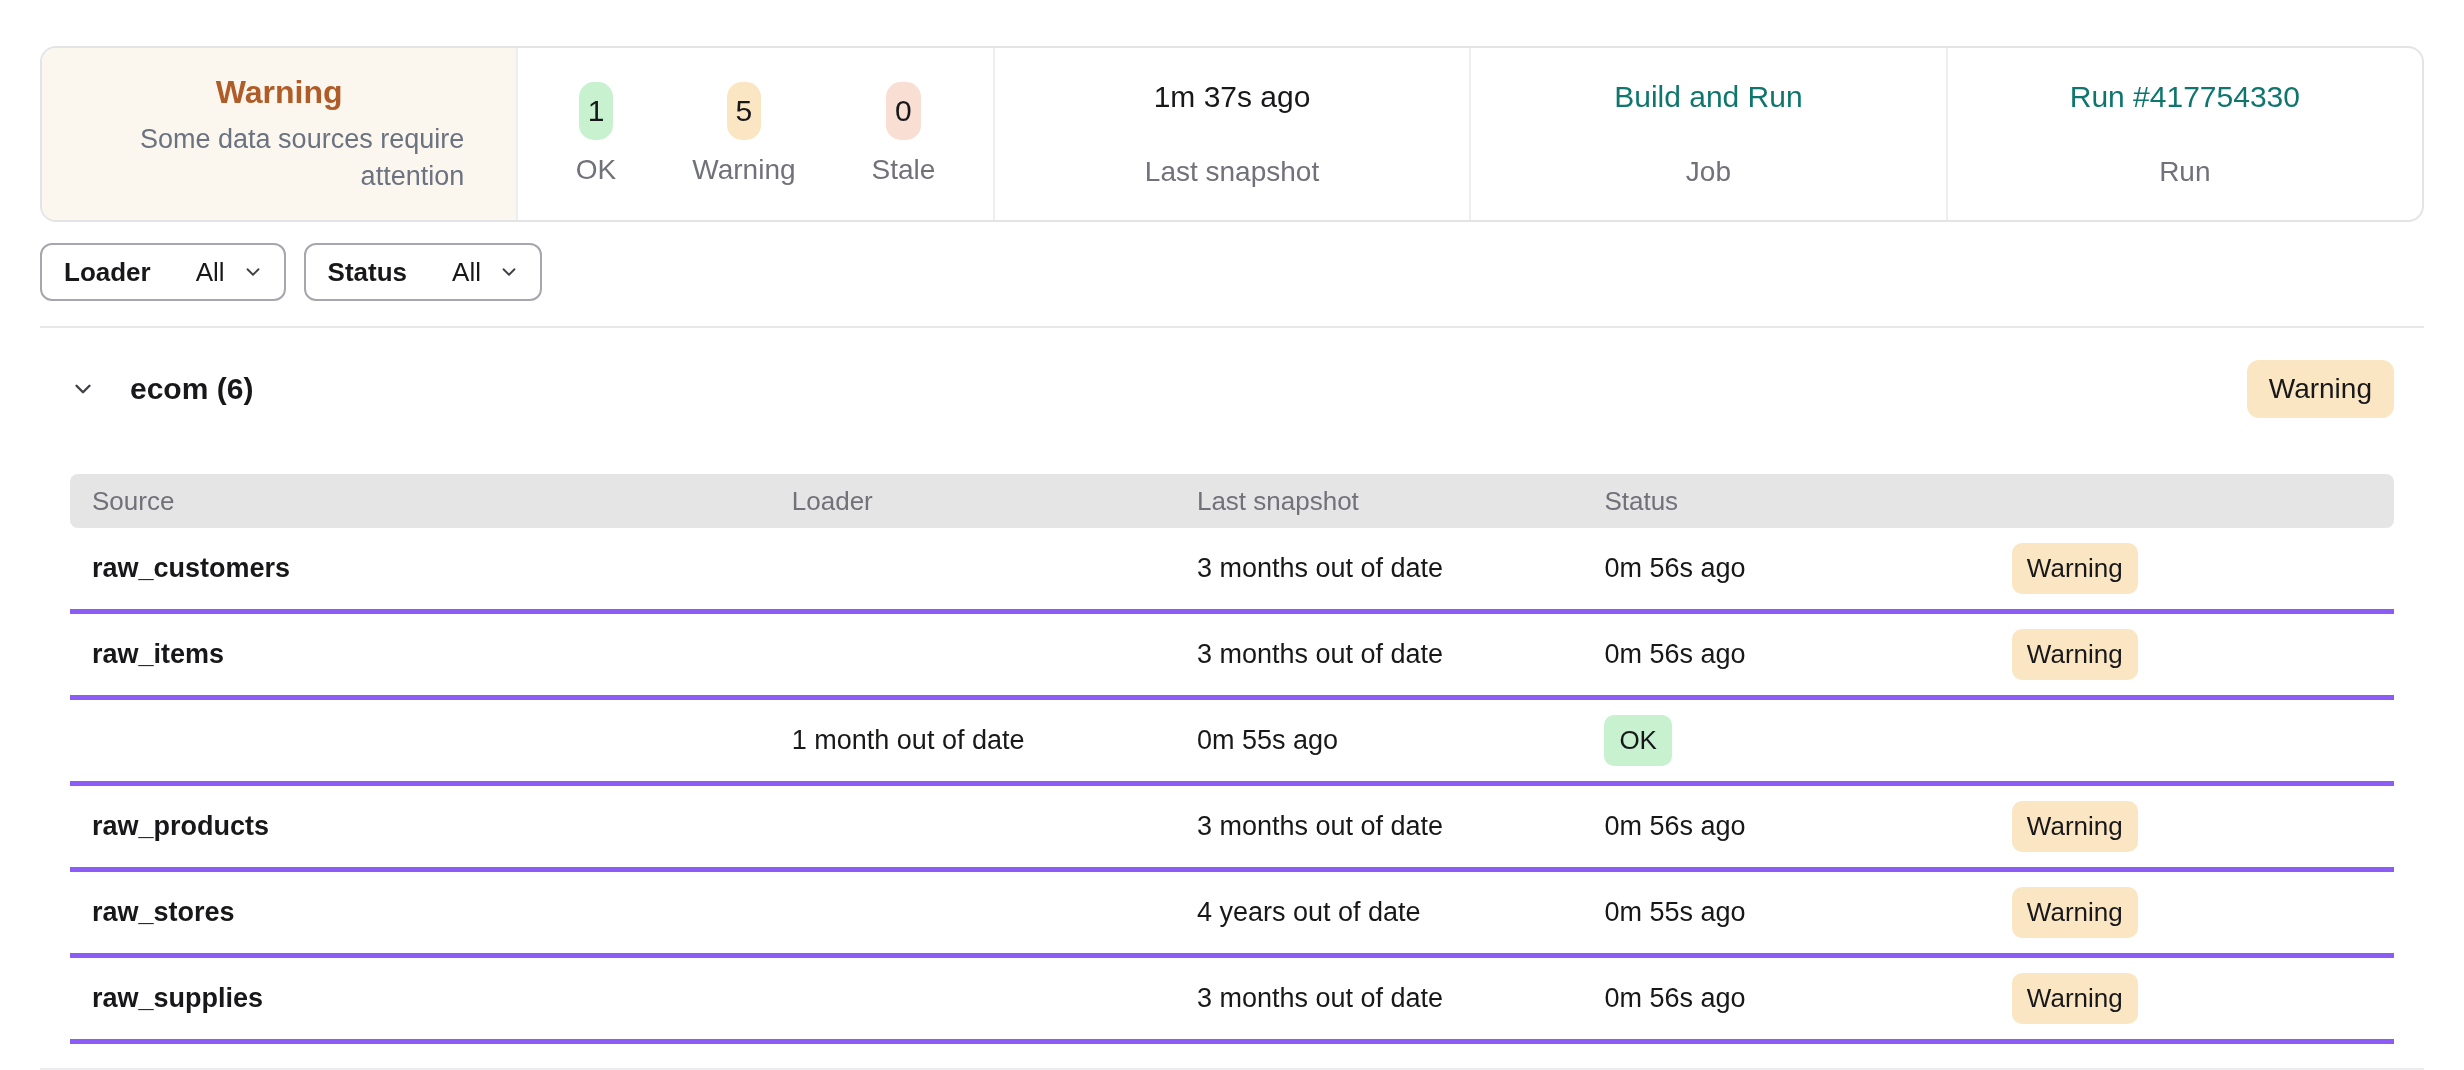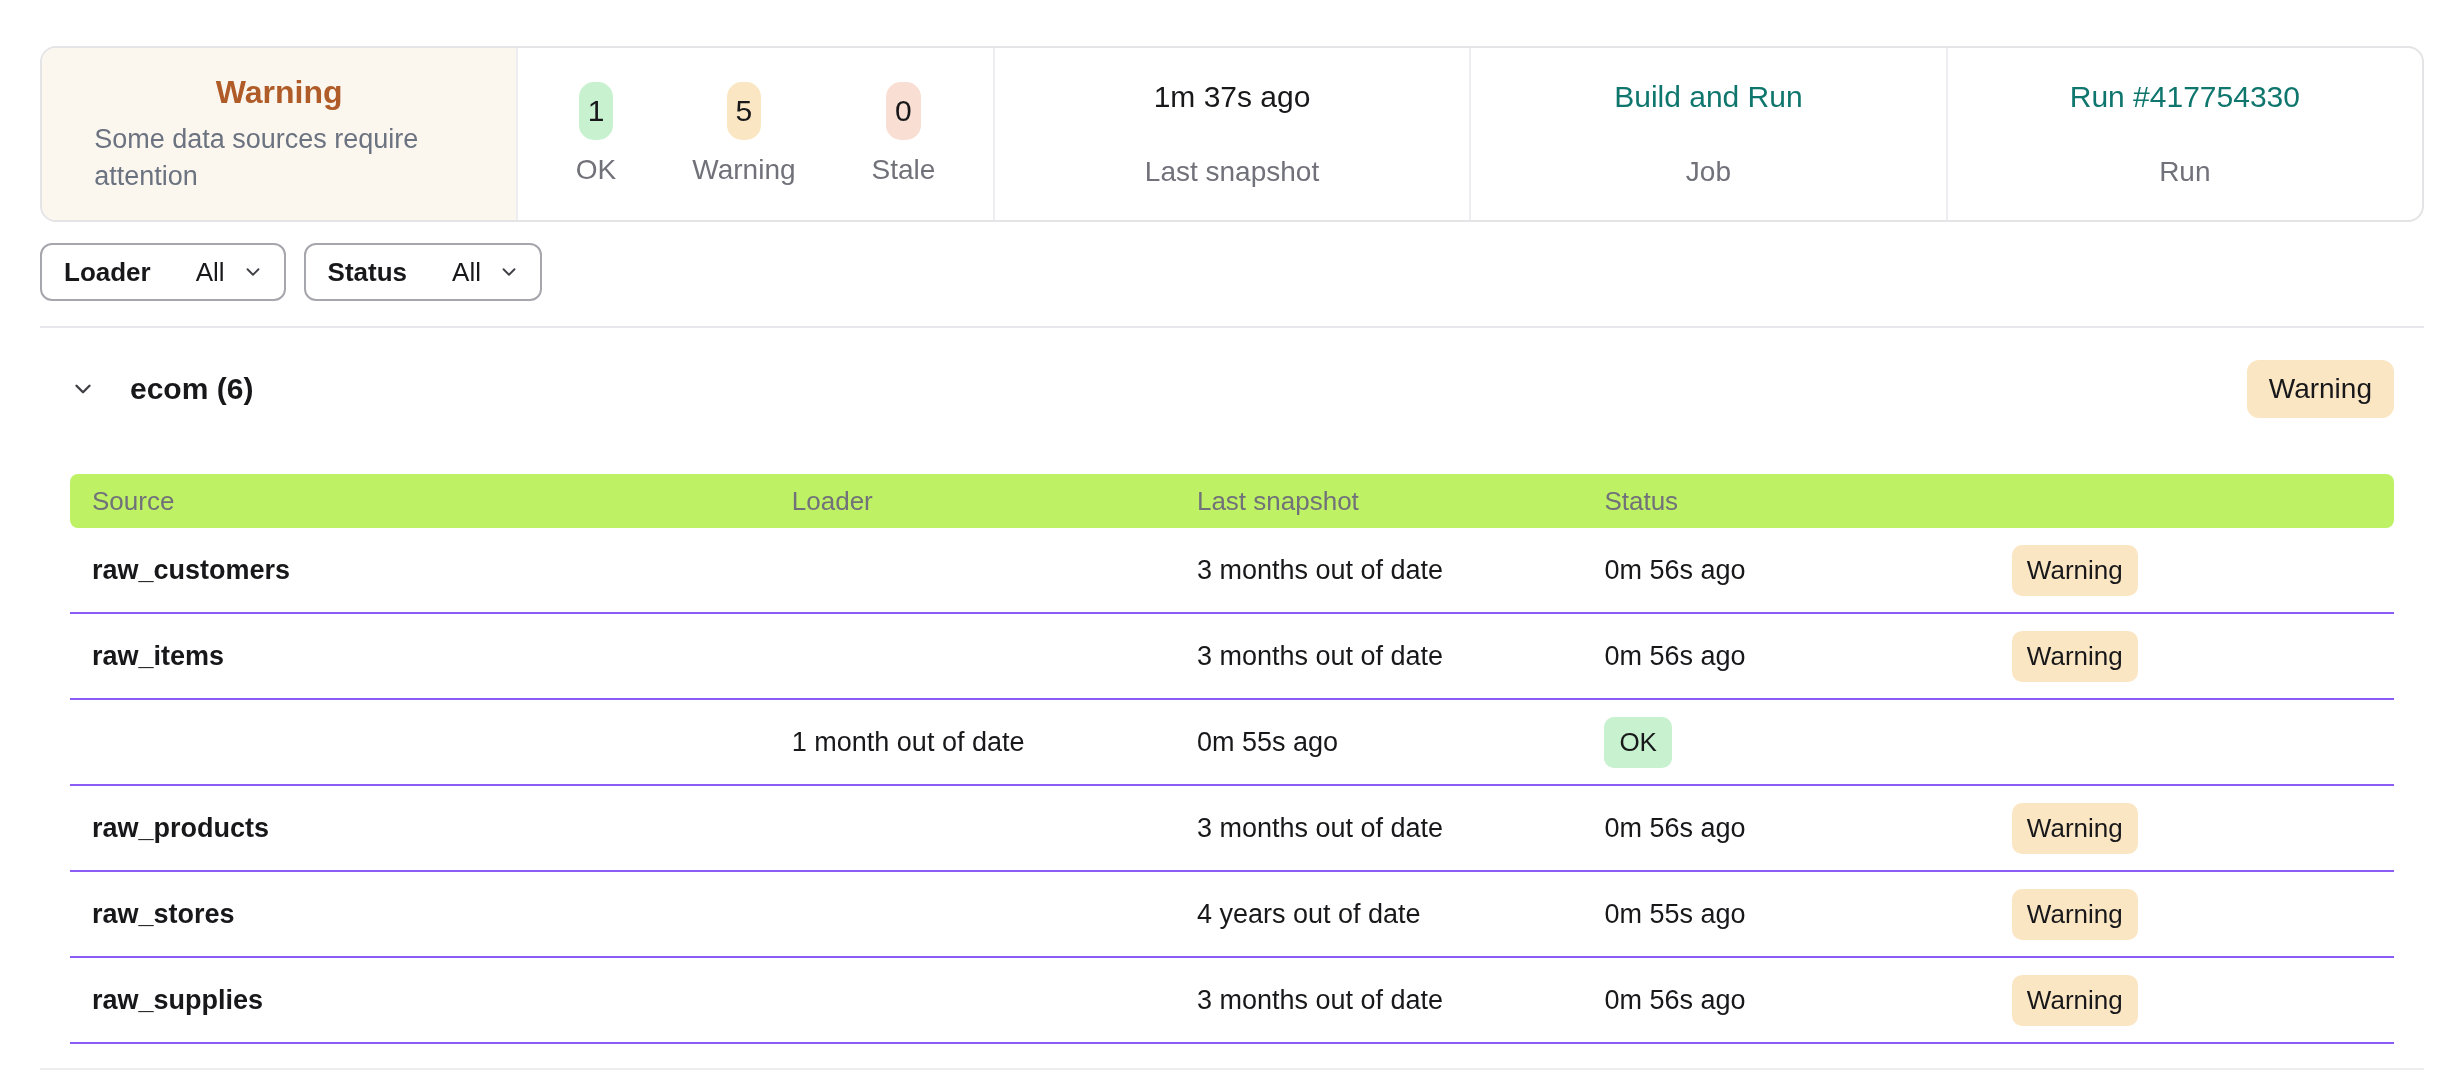--- a/index.html
+++ b/index.html
@@ -31,21 +31,21 @@
   .summary-seg:first-child { border-left: none; }
   .seg-status {
     background: #fbf7ef;
     border-radius: 14px 0 0 14px;
   }
   .seg-status .title {
     font-size: 32px; font-weight: 700; color: #b05c28;
     margin-bottom: 10px;
   }
   .seg-status .subtitle {
-    font-size: 27px; color: #6b7280; text-align: left;
+    font-size: 27px; color: #6b7280; text-align: right;
     width: 370px; line-height: 1.35;
   }
   .stats-wrap { display: flex; gap: 76px; }
   .stat { display: flex; flex-direction: column; align-items: center; }
   .stat-badge {
     font-size: 30px; line-height: 1; padding: 14px 9px;
     border-radius: 15px; min-width: 20px; text-align: center;
     color: #18181b;
   }
   .stat-ok .stat-badge    { background: #c7f1cf; }
@@ -88,28 +88,28 @@
   
   .src-table { margin: 56px 70px 0 70px; }
   .t-head, .t-row {
     display: grid;
     grid-template-columns: 30.4% 17.6% 17.7% 17.7% 1fr;
     align-items: center;
     padding-left: 22px;
   }
   .t-head {
     height: 54px;
-    background: #bef264;
+    background: #e5e5e5;
     border-radius: 8px;
     color: #71717a;
     font-size: 26px;
   }
   .t-row {
     height: 86px;
-    border-bottom: 2px solid #8b5cf6;
+    border-bottom: 5px solid #8b5cf6;
     font-size: 27px;
     color: #18181b;
   }
   .cell-source { font-weight: 600; }
   .row-badge {
     display: inline-block;
     font-size: 26px; padding: 10px 15px; border-radius: 10px;
     color: #18181b;
   }
   .row-badge.warning { background: #fbe6c3; }

